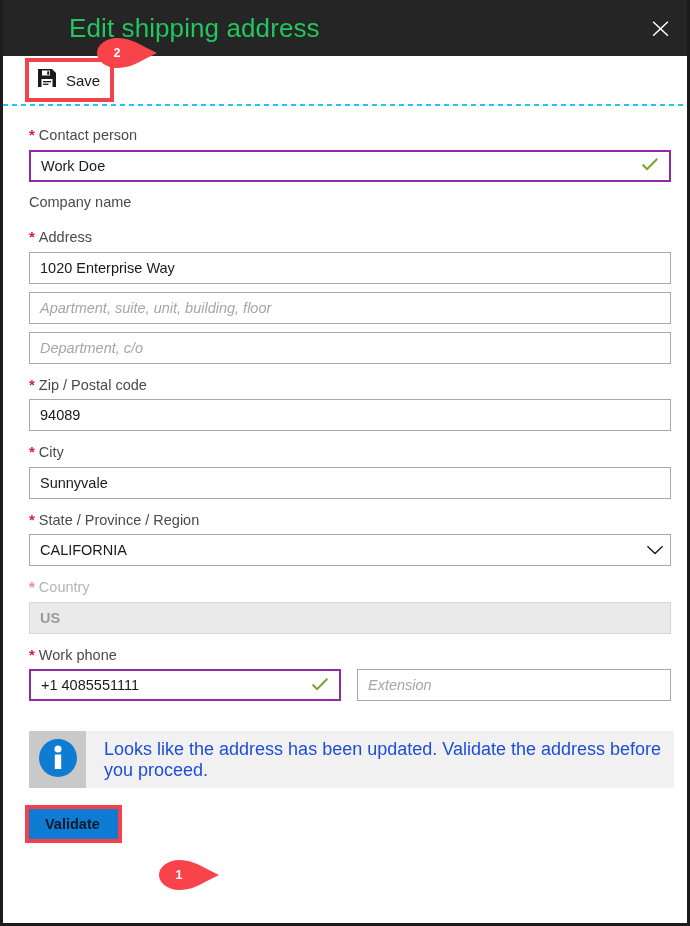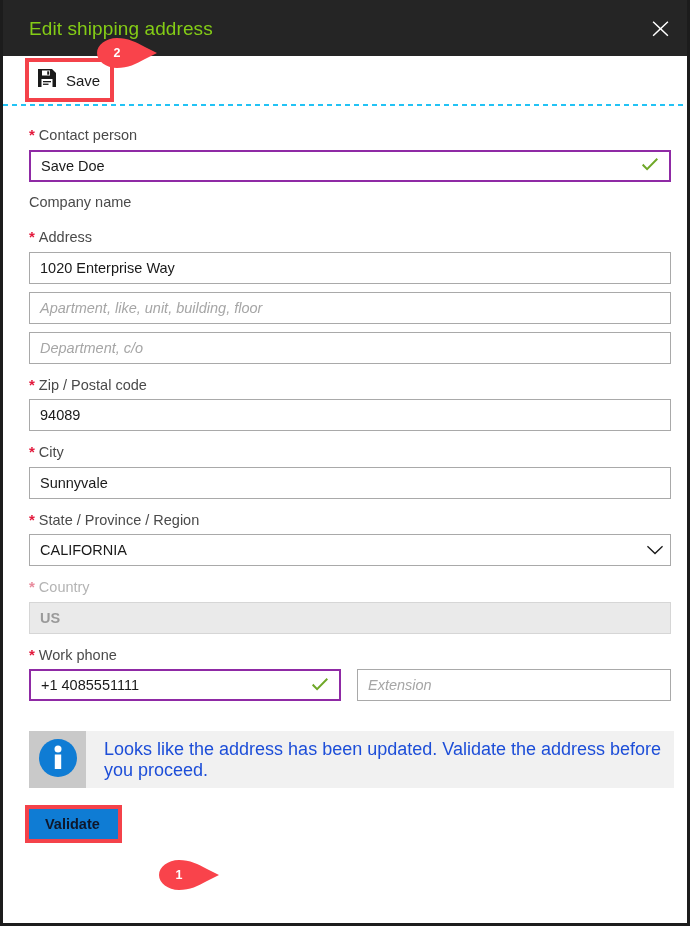--- a/index.html
+++ b/index.html
@@ -32,25 +32,26 @@
   .titlebar {
     position: relative;
     height: 56px;
     background: #252525;
     display: flex;
     align-items: center;
     padding: 0 12px 0 26px;
     box-sizing: border-box;
   }
   .title-text {
-    color: #84cc16;
-    font-size: 19px;
+    color: #22c55e;
+    font-size: 26px;
     font-weight: 400;
     letter-spacing: 0.1px;
     line-height: 1;
+    margin-left: 40px;
   }
   .close-btn {
     margin-left: auto;
     width: 30px;
     height: 30px;
     display: flex;
     align-items: center;
     justify-content: center;
     cursor: pointer;
   }
@@ -285,21 +286,21 @@
   </div>
 
   <div class="dotted-sep"></div>
 
   <div class="form">
 
     
     <div class="field">
       <label class="flabel"><span class="req">*</span><span>Contact person</span></label>
       <div class="inputwrap valid">
-        <span class="val">Save Doe</span>
+        <span class="val">Work Doe</span>
         <span class="check">
           <svg width="18" height="15" viewBox="0 0 18 15" aria-hidden="true">
             <path d="M1 7.4 L6.1 12.6 L17 1.4 L15.6 0 L6.1 9.7 L2.3 5.8 Z" fill="#6fa828"></path>
           </svg>
         </span>
       </div>
     </div>
 
     
     <div class="field">
@@ -312,21 +313,21 @@
       <div class="inputwrap">
         <span class="val">1020 Enterprise Way</span>
       </div>
     </div>
 
     <div class="spacer-sm"></div>
 
     
     <div class="field">
       <div class="inputwrap">
-        <span class="ph">Apartment, like, unit, building, floor</span>
+        <span class="ph">Apartment, suite, unit, building, floor</span>
       </div>
     </div>
 
     <div class="spacer-sm"></div>
 
     
     <div class="field">
       <div class="inputwrap">
         <span class="ph">Department, c/o</span>
       </div>

